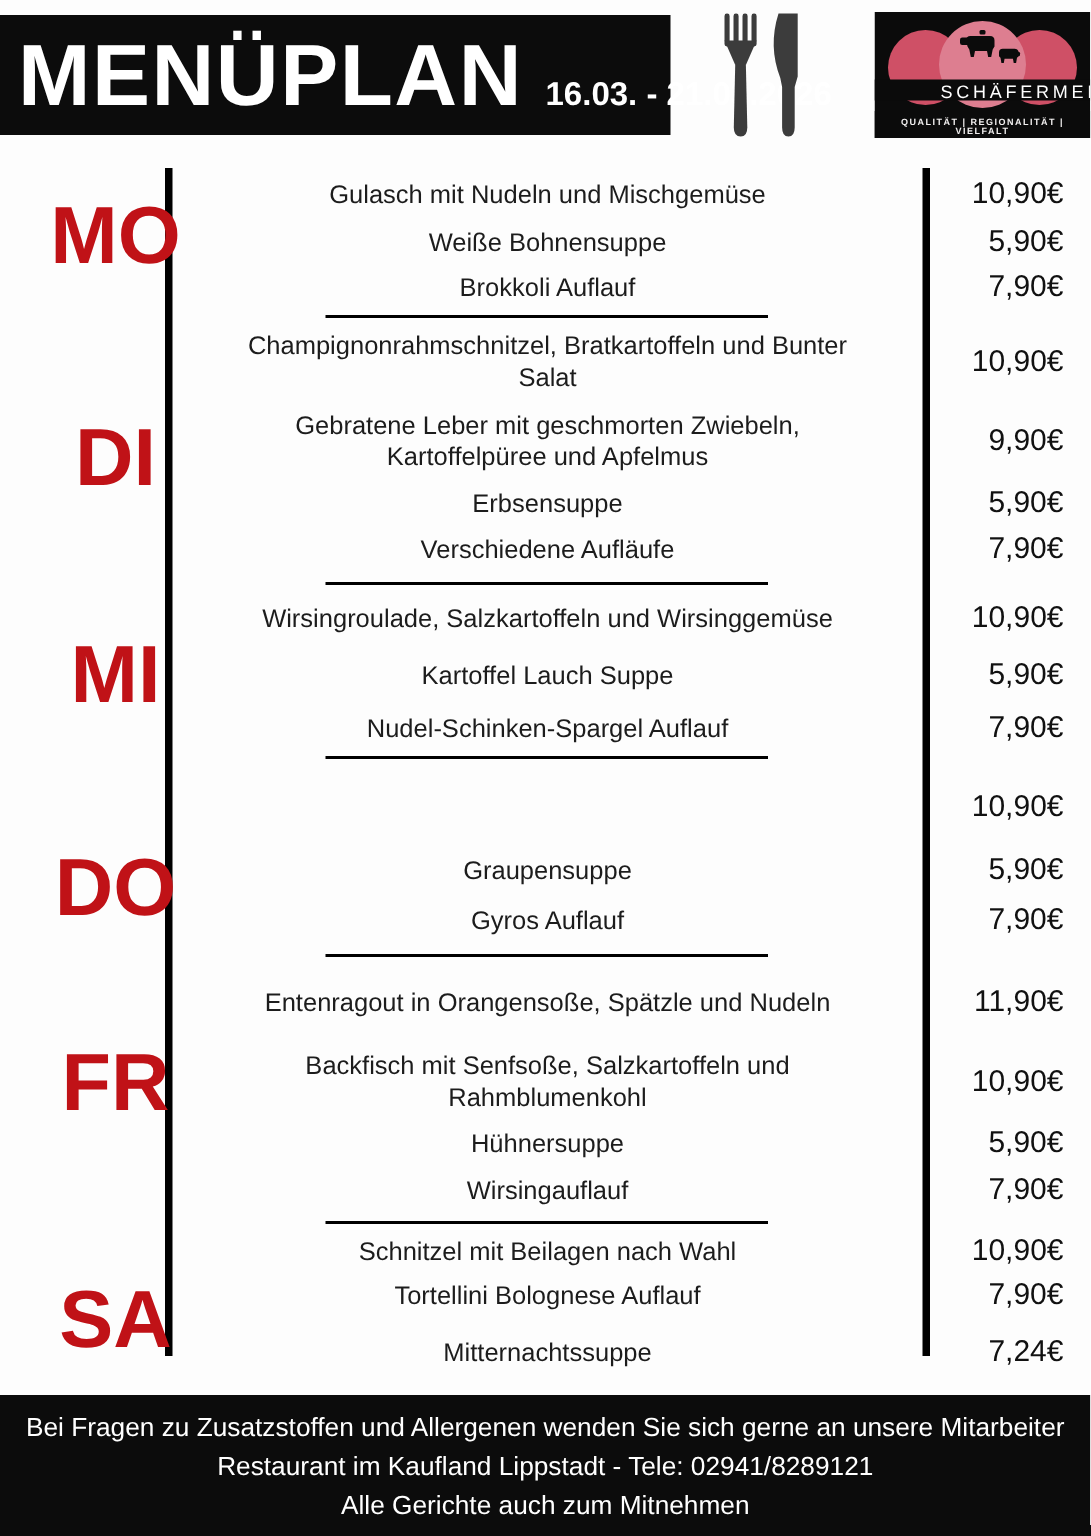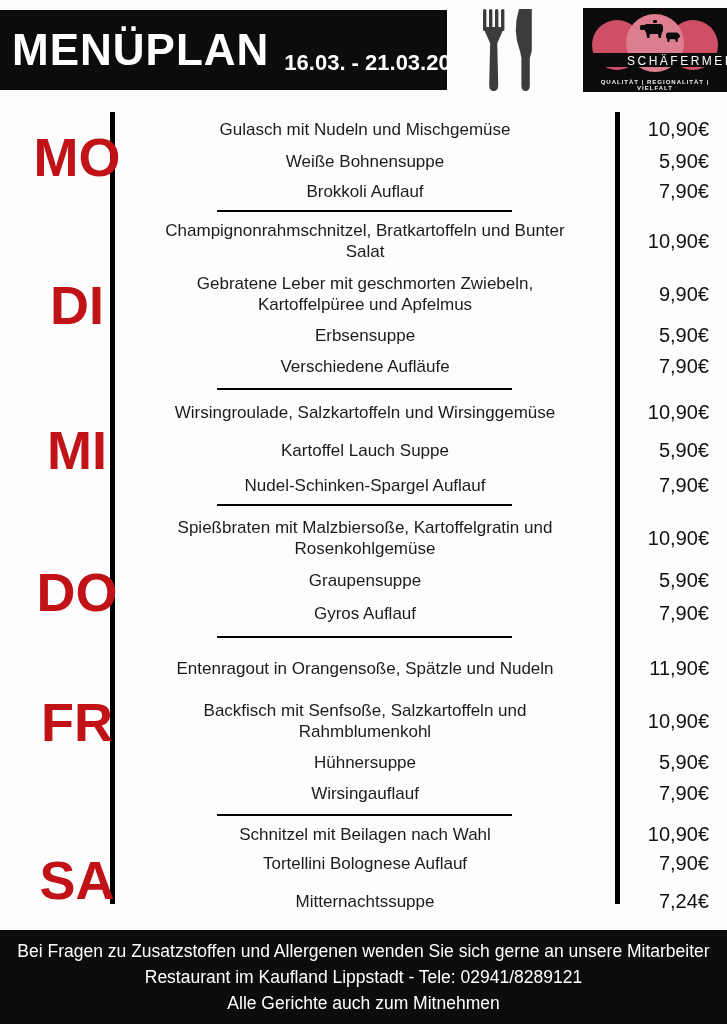--- a/index.html
+++ b/index.html
@@ -7,21 +7,21 @@
     position:relative; width:727px; height:1024px; background:#fdfdfd;
     font-family:"Liberation Sans", sans-serif; overflow:hidden;
   }
 
   
   .header-bar {
     position:absolute; left:0; top:10px; width:447px; height:80px;
     background:#0c0c0c; color:#ffffff;
     display:flex; align-items:center; padding-left:12px; box-sizing:border-box;
   }
-  .title { font-size:44px; font-weight:bold; letter-spacing:1px; white-space:nowrap; }
+  .title { font-size:58px; font-weight:bold; letter-spacing:1px; white-space:nowrap; }
   .date  { font-size:22px; font-weight:bold; margin-left:15px; margin-top:26px; white-space:nowrap; }
 
   .cutlery { position:absolute; left:477px; top:7px; width:70px; height:86px; }
 
   .logo {
     position:absolute; left:583px; top:8px; width:144px; height:84px;
   }
   .logo svg { position:absolute; left:0; top:0; }
   .logo-name {
     position:absolute; left:0; right:0; top:46px; text-align:left;
@@ -168,21 +168,20 @@
     </div>
     <div class="mrow" style="height:30px">
       <div class="dish">Nudel-Schinken-Spargel Auflauf</div>
       <div class="price">7,90€</div>
     </div>
     <div class="divrow">
         <div class="divline"></div>
       </div>
 
     <div class="mrow" style="height:56px">
-      <div class="dish">Spießbraten mit Malzbiersoße, Kartoffelgratin und Rosenkohlgemüse</div>
       <div class="price">10,90€</div>
     </div>
     <div class="mrow" style="height:28px">
       <div class="dish">Graupensuppe</div>
       <div class="price">5,90€</div>
     </div>
     <div class="mrow" style="height:38px">
       <div class="dish">Gyros Auflauf</div>
       <div class="price">7,90€</div>
     </div>

